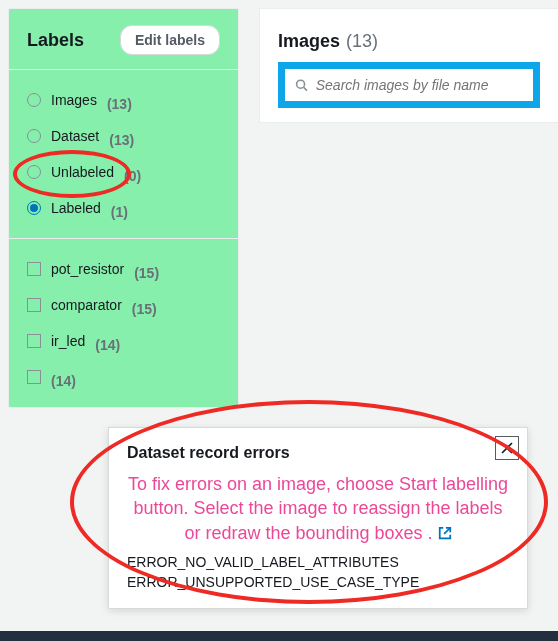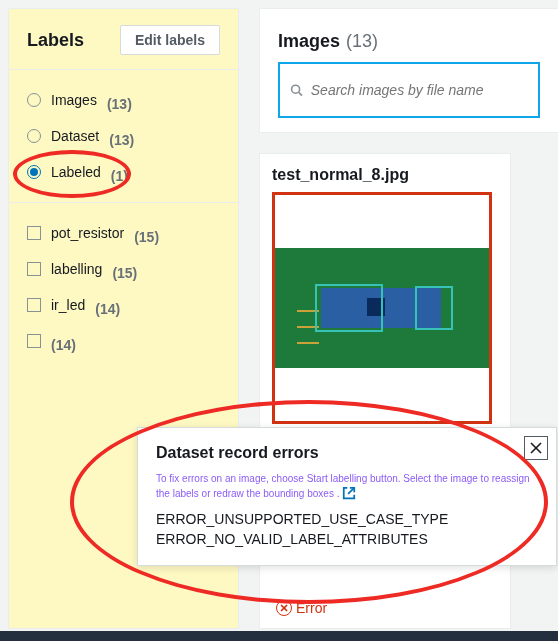--- a/index.html
+++ b/index.html
@@ -9,39 +9,39 @@
     width: 558px;
     height: 641px;
     overflow: hidden;
     position: relative;
     color: #16191f;
     font-size: 14px;
   }
   .layout { display: flex; gap: 20px; padding: 8px 0 0 8px; }
   .sidebar {
     width: 246px;
-    background: #fef9c3;
+    background: #86efac;
     border: 1px solid #eaeded;
     border-radius: 2px;
     display: flex; flex-direction: column;
   }
   .sidebar-header {
     display: flex; align-items: center; justify-content: space-between;
     padding: 16px 18px 14px 18px;
     border-bottom: 1px solid #eaeded;
   }
   .sidebar-header h2 { font-size: 18px; font-weight: 700; }
   .edit-btn {
     border: 1px solid #d5dbdb;
     background: #fff;
     color: #545b64;
     font-weight: 700;
     font-size: 14px;
     padding: 6px 14px;
-    border-radius: 2px;
+    border-radius: 12px;
     cursor: pointer;
   }
   .filter-list, .label-list { list-style: none; padding: 12px 0; }
   .filter-list { border-bottom: 1px solid #eaeded; }
   .filter-item, .label-item {
     display: flex; align-items: center; gap: 10px;
     padding: 6px 18px;
     cursor: pointer;
     font-size: 14px;
   }
@@ -66,22 +66,22 @@
     background: #fff;
     border: 1px solid #eaeded;
     padding: 14px 18px 14px 18px;
     border-right: none;
   }
   .main-header { display: flex; align-items: baseline; gap: 6px; margin-bottom: 10px; }
   .main-header h2 { font-size: 18px; font-weight: 700; }
   .main-header .count { font-size: 18px; font-weight: 400; }
   .search {
     display: flex; align-items: center; gap: 8px;
-    border: 2px solid #0ea5e9;
-    padding: 18px 10px;
+    border: 7px solid #0ea5e9;
+    padding: 8px 10px;
     color: #879196;
     width: 262px;
   }
   .search input {
     border: none; outline: none; font-size: 14px; font-style: italic;
     color: #879196; width: 100%;
   }
   .card {
     background: #fff;
     border: 1px solid #eaeded;
@@ -133,31 +133,30 @@
   }
   .tooltip {
     position: absolute;
     left: 108px; top: 427px;
     width: 420px;
     background: #fff;
     border: 1px solid #d5dbdb;
     box-shadow: 0 2px 8px rgba(0,0,0,0.12);
     padding: 16px 18px 18px 18px;
     z-index: 50;
-    margin-left: 29px;
   }
   .tooltip h3 { font-size: 16px; font-weight: 700; margin-bottom: 10px; }
   .tooltip .close {
     position: absolute; right: 8px; top: 8px;
     width: 24px; height: 24px;
     border: 1px solid #545b64;
     display: flex; align-items: center; justify-content: center;
     cursor: pointer; font-size: 16px; background:#fff;
   }
-  .tooltip p { font-size: 10px; color: #8b5cf6; line-height: 1.35; margin-bottom: 8px;}
+  .tooltip p { font-size: 18px; color: #ec4899; line-height: 1.35; margin-bottom: 8px; text-align: center;}
   .tooltip .link-icon { color: #0073bb; display:inline-block; vertical-align: middle;}
   .tooltip .code { font-size: 14px; color: #16191f; margin-top: 4px; }
   .emphasis-oval {
     position: absolute;
     border: 4px solid #ee2a24;
     border-radius: 50%;
     pointer-events: none;
     z-index: 60;
   }
   .oval-errors { left: 13px; top: 150px; width: 118px; height: 48px; }
@@ -182,35 +181,40 @@
         <span class="radio"></span>
         <span>Images</span>
         <span class="count">(13)</span>
       </li>
       <li class="filter-item">
         <span class="radio"></span>
         <span>Dataset</span>
         <span class="count">(13)</span>
       </li>
       <li class="filter-item">
+        <span class="radio"></span>
+        <span>Unlabeled</span>
+        <span class="count">(0)</span>
+      </li>
+      <li class="filter-item">
         <span class="radio selected"></span>
         <span>Labeled</span>
         <span class="count">(1)</span>
       </li>
     </ul>
 
     <ul class="label-list">
       <li class="label-item">
         <span class="checkbox"></span>
         <span>pot_resistor</span>
         <span class="count">(15)</span>
       </li>
       <li class="label-item">
         <span class="checkbox"></span>
-        <span>labelling</span>
+        <span>comparator</span>
         <span class="count">(15)</span>
       </li>
       <li class="label-item">
         <span class="checkbox"></span>
         <span>ir_led</span>
         <span class="count">(14)</span>
       </li>
       <li class="label-item">
         <span class="checkbox"></span>
         <span class="count">(14)</span>
@@ -226,36 +230,20 @@
       </div>
       <div class="search">
         <svg width="14" height="14" viewBox="0 0 16 16" fill="none" stroke="#879196" stroke-width="2">
             <circle cx="7" cy="7" r="5"></circle>
             <line x1="11" y1="11" x2="15" y2="15"></line>
           </svg>
         <input placeholder="Search images by file name" style="">
       </div>
     </div>
 
-    <div class="card">
-      <div class="card-title">test_normal_8.jpg</div>
-      <div class="thumb">
-        <div class="pcb">
-          <div class="board"></div>
-          <div class="chip"></div>
-          <div class="pins"><span></span><span></span><span></span></div>
-          <div class="bbox1"></div>
-          <div class="bbox2"></div>
-        </div>
-      </div>
-      <div class="error-badge-wrap">
-        <span class="error-icon">✕</span>
-        <span>Error</span>
-      </div>
-    </div>
   </div>
 </div>
 
 <div class="tooltip">
   <div class="close">
     <svg width="12" height="12" viewBox="0 0 12 12" stroke="#16191f" stroke-width="1.6">
         <line x1="1" y1="1" x2="11" y2="11"></line>
         <line x1="11" y1="1" x2="1" y2="11"></line>
       </svg>
   </div>
@@ -263,20 +251,20 @@
   <p>
     <span>To fix errors on an image, choose Start labelling button. Select the image to reassign the labels or redraw the bounding boxes .</span>
     <span class="link-icon">
       <svg width="14" height="14" viewBox="0 0 16 16" fill="none" stroke="#0073bb" stroke-width="2">
           <path d="M6 2H2v12h12v-4"></path>
           <path d="M9 2h5v5"></path>
           <path d="M14 2L7 9"></path>
         </svg>
     </span>
   </p>
+  <div class="code">ERROR_NO_VALID_LABEL_ATTRIBUTES</div>
   <div class="code">ERROR_UNSUPPORTED_USE_CASE_TYPE</div>
-  <div class="code">ERROR_NO_VALID_LABEL_ATTRIBUTES</div>
 </div>
 
 <div class="emphasis-oval oval-errors"></div>
 <div class="emphasis-oval oval-tooltip"></div>
 
 <div class="footer-bar"></div>
 
 </body></html>

